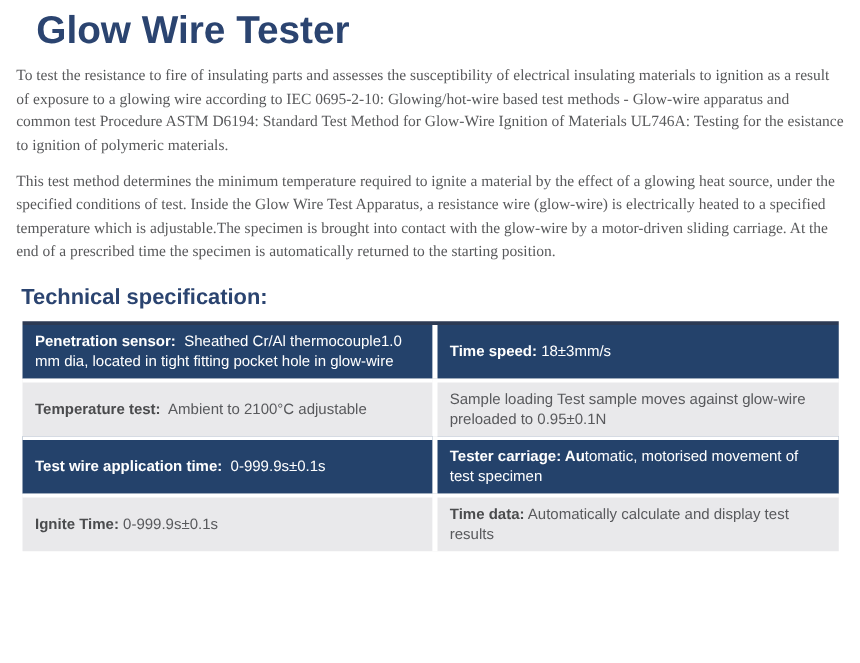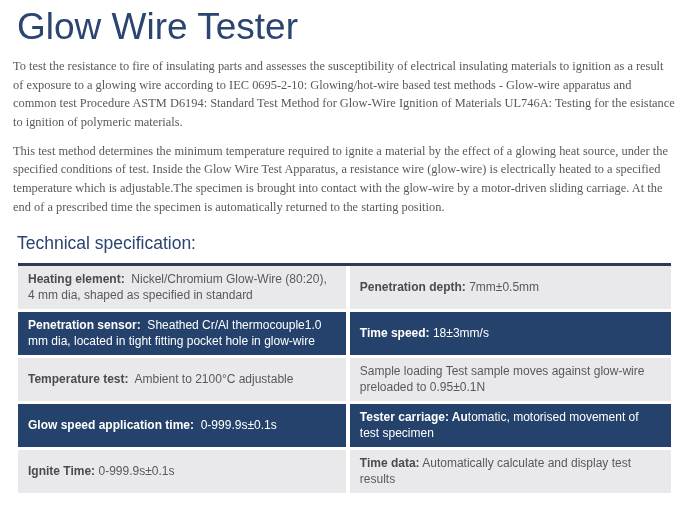--- a/index.html
+++ b/index.html
@@ -11,36 +11,36 @@
   *{box-sizing:border-box;}
   html,body{margin:0;padding:0;background:#ffffff;}
   body{
     width:688px;height:530px;overflow:hidden;
     font-family:"Liberation Sans","DejaVu Sans",sans-serif;
     color:var(--body-text);
   }
   .page{padding:0 13px;}
   h1.title{
     color:var(--accent);
-    font-size:37px;
-    font-weight:400;
-    margin:6px 0 9px 4px;
+    font-size:31px;
+    font-weight:700;
+    margin:6px 0 9px 16px;
     letter-spacing:0px;
   }
   p.body-par{
     font-size:12.4px;
     line-height:18.6px;
     margin:0 0 10.5px 0;
     color:var(--body-text);
     font-family:Liberation Serif, serif;
   }
   h2.section{
     color:var(--accent);
     font-size:17.5px;
-    font-weight:400;
+    font-weight:700;
     margin:17px 0 9px 4px;
   }
   table.spec{
     border-collapse:separate;
     border-spacing:0;
     width:calc(100% - 9px);
     margin-left:5px;
     border-top:3px solid #2c3a54;
     table-layout:fixed;
     font-size:12px;
@@ -67,34 +67,30 @@
 
   <h1 class="title">Glow Wire Tester</h1>
 
   <p class="body-par">To test the resistance to fire of insulating parts and assesses the susceptibility of electrical insulating materials to ignition as a result of exposure to a glowing wire according to IEC 0695-2-10: Glowing/hot-wire based test methods - Glow-wire apparatus and common test Procedure ASTM D6194: Standard Test Method for Glow-Wire Ignition of Materials UL746A: Testing for the esistance to ignition of polymeric materials.</p>
   <p class="body-par">This test method determines the minimum temperature required to ignite a material by the effect of a glowing heat source, under the specified conditions of test. Inside the Glow Wire Test Apparatus, a resistance wire (glow-wire) is electrically heated to a specified temperature which is adjustable.The specimen is brought into contact with the glow-wire by a motor-driven sliding carriage. At the end of a prescribed time the specimen is automatically returned to the starting position.</p>
 
   <h2 class="section">Technical specification:</h2>
 
   <table class="spec">
     <tbody>
-        <tr class="light">
-          <td class="left"><strong>Heating element:</strong><span>  Nickel/Chromium Glow-Wire (80:20), 4 mm dia, shaped as specified in standard</span></td>
-          <td class="right"><strong>Penetration depth:</strong><span> 7mm±0.5mm</span></td>
-        </tr>
     <tr class="dark">
           <td class="left"><strong>Penetration sensor:</strong><span>  Sheathed Cr/Al thermocouple1.0 mm dia, located in tight fitting pocket hole in glow-wire</span></td>
           <td class="right"><strong>Time speed:</strong><span> 18±3mm/s</span></td>
         </tr>
     <tr class="light">
           <td class="left"><strong>Temperature test:</strong><span>  Ambient to 2100°C adjustable</span></td>
           <td class="right"><strong></strong><span>Sample loading Test sample moves against glow-wire preloaded to 0.95±0.1N</span></td>
         </tr>
     <tr class="dark">
-          <td class="left"><strong>Glow speed application time:</strong><span>  0-999.9s±0.1s</span></td>
+          <td class="left"><strong>Test wire application time:</strong><span>  0-999.9s±0.1s</span></td>
           <td class="right"><strong>Tester carriage: Au</strong><span>tomatic, motorised movement of test specimen</span></td>
         </tr>
     <tr class="light">
           <td class="left"><strong>Ignite Time:</strong><span> 0-999.9s±0.1s</span></td>
           <td class="right"><strong>Time data:</strong><span> Automatically calculate and display test results</span></td>
         </tr>
 
   </tbody>
     </table>
 

